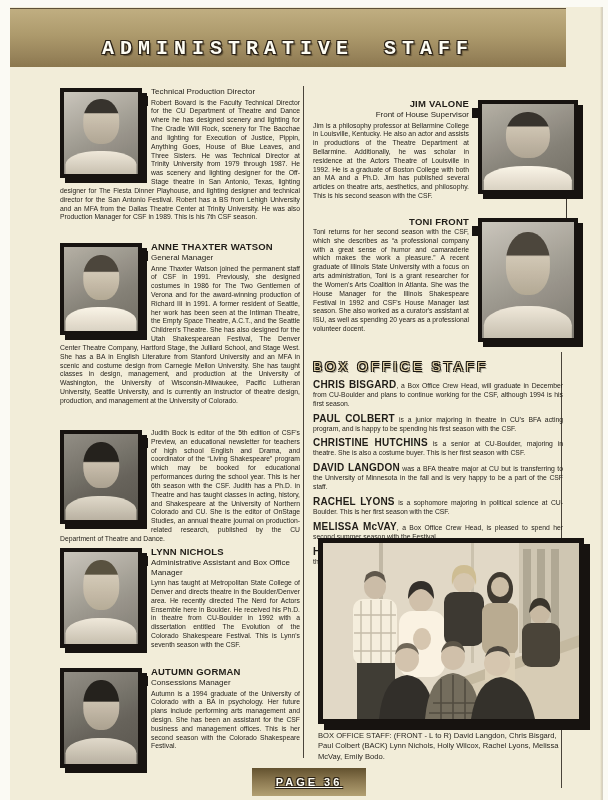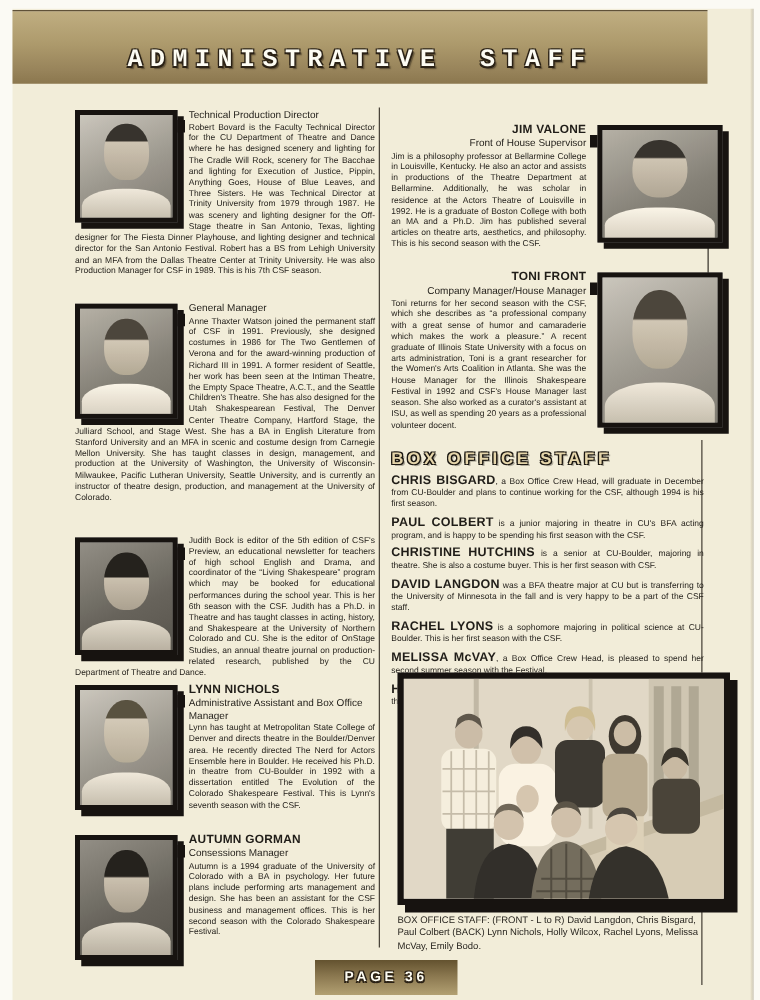--- a/index.html
+++ b/index.html
@@ -11,21 +11,21 @@
   .masthead{position:absolute;left:0;top:1px;width:556px;height:58px;
     background:linear-gradient(180deg,#c0ae81 0%,#ad9a6c 45%,#97835a 82%,#8b774e 100%);
     border-top:1px solid #5f5138;display:flex;align-items:flex-end;justify-content:center;font-family:Liberation Mono, monospace;}
   .masthead .title{font-size:20px;font-weight:bold;letter-spacing:6px;word-spacing:12px;
     color:#fdfcf3;margin-bottom:7px;
     text-shadow:-1px -1px 0 #2b2216,1px -1px 0 #2b2216,-1px 1px 0 #2b2216,1px 1px 0 #2b2216,2px 2px 1px rgba(43,34,22,.55);}
   .footer-band{position:absolute;left:242px;top:761px;width:114px;height:28px;
     background:linear-gradient(180deg,#63522f 0%,#8a774f 45%,#b2a072 100%);
     display:flex;align-items:center;justify-content:center;}
   .footer-band .ptxt{font-size:11px;font-weight:bold;letter-spacing:3px;color:#fdfcf3;
-    text-shadow:-1px -1px 0 #2b2216,1px -1px 0 #2b2216,-1px 1px 0 #2b2216,1px 1px 0 #2b2216;}
+    text-shadow:-1px -1px 0 #2b2216,1px -1px 0 #2b2216,-1px 1px 0 #2b2216,1px 1px 0 #2b2216;text-decoration:underline;}
   
   .col-divider{position:absolute;left:293px;top:79px;width:1px;height:672px;background:#4a443a;}
   .connector{position:absolute;left:556px;top:176px;width:1px;height:38px;background:#3b362e;}
   .right-rule{position:absolute;left:551px;top:345px;width:1px;height:436px;background:#4a443a;}
   
   .entry{position:absolute;}
   .entry h3{margin:0;font-size:9.5px;font-weight:bold;letter-spacing:.2px;line-height:1.15;}
   .entry .job{font-size:8px;line-height:1.2;margin:0 0 2px 0;padding-left:18px;}
   .entry .bio{margin:0;font-size:6.8px;line-height:1.3;text-align:justify;}
   .photo-frame{border:4px solid #171310;background:#777;box-shadow:5px 5px 0 #171310;position:relative;}
@@ -44,21 +44,21 @@
     transform:translateX(-50%);border-radius:46% 46% 0 0;
     background:linear-gradient(180deg,#e6e3db,#b5afa2);}
   .portrait.v2{background:linear-gradient(155deg,#aeaca6,#807e77 60%,#6d6b64);}
   .portrait.v2::after{background:linear-gradient(180deg,#f0eee8,#c9c4b8);}
   .portrait.v3::before{background:linear-gradient(180deg,#4a443b 0%,#4a443b 36%,#cac2b5 39%,#ada593 100%);}
   .portrait.v4{background:linear-gradient(155deg,#8d8b85,#63615b 60%,#55534d);}
   .portrait.v4::before{background:linear-gradient(180deg,#24211d 0%,#24211d 42%,#c3bbae 45%,#a59d8f 100%);}
   .portrait.v4::after{background:linear-gradient(180deg,#d8d4ca,#a8a296);}
   .portrait.v5::before{background:linear-gradient(180deg,#57503f 0%,#57503f 28%,#ccc4b7 31%,#b0a896 100%);}
   
-  .bo-heading{margin:0 0 4px 0;font-size:13.5px;font-weight:bold;letter-spacing:3px;color:#e5d5aa;
+  .bo-heading{margin:0 0 4px 0;font-size:13.5px;font-weight:normal;letter-spacing:3px;color:#e5d5aa;
     text-shadow:-1px -1px 0 #1b1711,1px -1px 0 #1b1711,-1px 1px 0 #1b1711,1px 1px 0 #1b1711,2px 2px 0 rgba(27,23,17,.3);}
   .bo-member{margin:0 0 3px 0;font-size:6.8px;line-height:1.3;text-align:justify;}
   .bo-member b{font-size:10px;letter-spacing:.2px;}
   .group-frame{position:absolute;left:308px;top:531px;width:256px;height:176px;
     border:5px solid #171310;box-shadow:6px 6px 0 #171310;background:#d8d4c9;}
   .group-frame svg{display:block;width:100%;height:100%;filter:sepia(.18) contrast(.96);}
   .caption{position:absolute;left:308px;top:724px;width:254px;margin:0;
     font-size:7.6px;line-height:1.35;color:#2a2721;}
 </style>
 </head>
@@ -79,20 +79,21 @@
         <div class="portrait"></div>
       </div>
     <div class="job">Technical Production Director</div>
     <p class="bio">Robert Bovard is the Faculty Technical Director for the CU Department of Theatre and Dance where he has designed scenery and lighting for The Cradle Will Rock, scenery for The Bacchae and lighting for Execution of Justice, Pippin, Anything Goes, House of Blue Leaves, and Three Sisters. He was Technical Director at Trinity University from 1979 through 1987. He was scenery and lighting designer for the Off-Stage theatre in San Antonio, Texas, lighting designer for The Fiesta Dinner Playhouse, and lighting designer and technical director for the San Antonio Festival. Robert has a BS from Lehigh University and an MFA from the Dallas Theatre Center at Trinity University. He was also Production Manager for CSF in 1989. This is his 7th CSF season.</p>
   </section>
 
   <section class="entry" style="left:50px;top:235px;width:240px;">
     <div class="photo-frame fl" style="width:74px;height:84px;">
         <div class="portrait v2 v3"></div>
       </div>
+    <h3>ANNE THAXTER WATSON</h3>
     <div class="job">General Manager</div>
     <p class="bio">Anne Thaxter Watson joined the permanent staff of CSF in 1991. Previously, she designed costumes in 1986 for The Two Gentlemen of Verona and for the award-winning production of Richard III in 1991. A former resident of Seattle, her work has been seen at the Intiman Theatre, the Empty Space Theatre, A.C.T., and the Seattle Children's Theatre. She has also designed for the Utah Shakespearean Festival, The Denver Center Theatre Company, Hartford Stage, the Julliard School, and Stage West. She has a BA in English Literature from Stanford University and an MFA in scenic and costume design from Carnegie Mellon University. She has taught classes in design, management, and production at the University of Washington, the University of Wisconsin-Milwaukee, Pacific Lutheran University, Seattle University, and is currently an instructor of theatre design, production, and management at the University of Colorado.</p>
   </section>
 
   <section class="entry" style="left:50px;top:422px;width:240px;">
     <div class="photo-frame fl" style="width:74px;height:86px;">
         <div class="portrait v4"></div>
       </div>
     <p class="bio">Judith Bock is editor of the 5th edition of CSF's Preview, an educational newsletter for teachers of high school English and Drama, and coordinator of the “Living Shakespeare” program which may be booked for educational performances during the school year. This is her 6th season with the CSF. Judith has a Ph.D. in Theatre and has taught classes in acting, history, and Shakespeare at the University of Northern Colorado and CU. She is the editor of OnStage Studies, an annual theatre journal on production-related research, published by the CU Department of Theatre and Dance.</p>
   </section>
@@ -122,21 +123,20 @@
     <h3>JIM VALONE</h3>
     <div class="job">Front of House Supervisor</div>
     <p class="bio">Jim is a philosophy professor at Bellarmine College in Louisville, Kentucky. He also an actor and assists in productions of the Theatre Department at Bellarmine. Additionally, he was scholar in residence at the Actors Theatre of Louisville in 1992. He is a graduate of Boston College with both an MA and a Ph.D. Jim has published several articles on theatre arts, aesthetics, and philosophy. This is his second season with the CSF.</p>
   </section>
 
   <section class="entry right-col" style="left:303px;top:210px;width:265px;">
     <div class="photo-frame fr" style="width:92px;height:116px;">
         <div class="portrait v3"></div>
       </div>
     <h3>TONI FRONT</h3>
-    <div class="job">Company Manager/House Manager</div>
     <p class="bio">Toni returns for her second season with the CSF, which she describes as “a professional company with a great sense of humor and camaraderie which makes the work a pleasure.” A recent graduate of Illinois State University with a focus on arts administration, Toni is a grant researcher for the Women's Arts Coalition in Atlanta. She was the House Manager for the Illinois Shakespeare Festival in 1992 and CSF's House Manager last season. She also worked as a curator's assistant at ISU, as well as spending 20 years as a professional volunteer docent.</p>
   </section>
 
   <section class="entry" style="left:303px;top:352px;width:250px;">
     <h2 class="bo-heading">BOX OFFICE STAFF</h2>
     <p class="bo-member"><b>CHRIS BISGARD</b><span>, a Box Office Crew Head, will graduate in December from CU-Boulder and plans to continue working for the CSF, although 1994 is his first season.</span></p>
     <p class="bo-member"><b>PAUL COLBERT</b><span> is a junior majoring in theatre in CU's BFA acting program, and is happy to be spending his first season with the CSF.</span></p>
     <p class="bo-member"><b>CHRISTINE HUTCHINS</b><span> is a senior at CU-Boulder, majoring in theatre. She is also a costume buyer. This is her first season with CSF.</span></p>
     <p class="bo-member"><b>DAVID LANGDON</b><span> was a BFA theatre major at CU but is transferring to the University of Minnesota in the fall and is very happy to be a part of the CSF staff.</span></p>
     <p class="bo-member"><b>RACHEL LYONS</b><span> is a sophomore majoring in political science at CU-Boulder. This is her first season with the CSF.</span></p>

